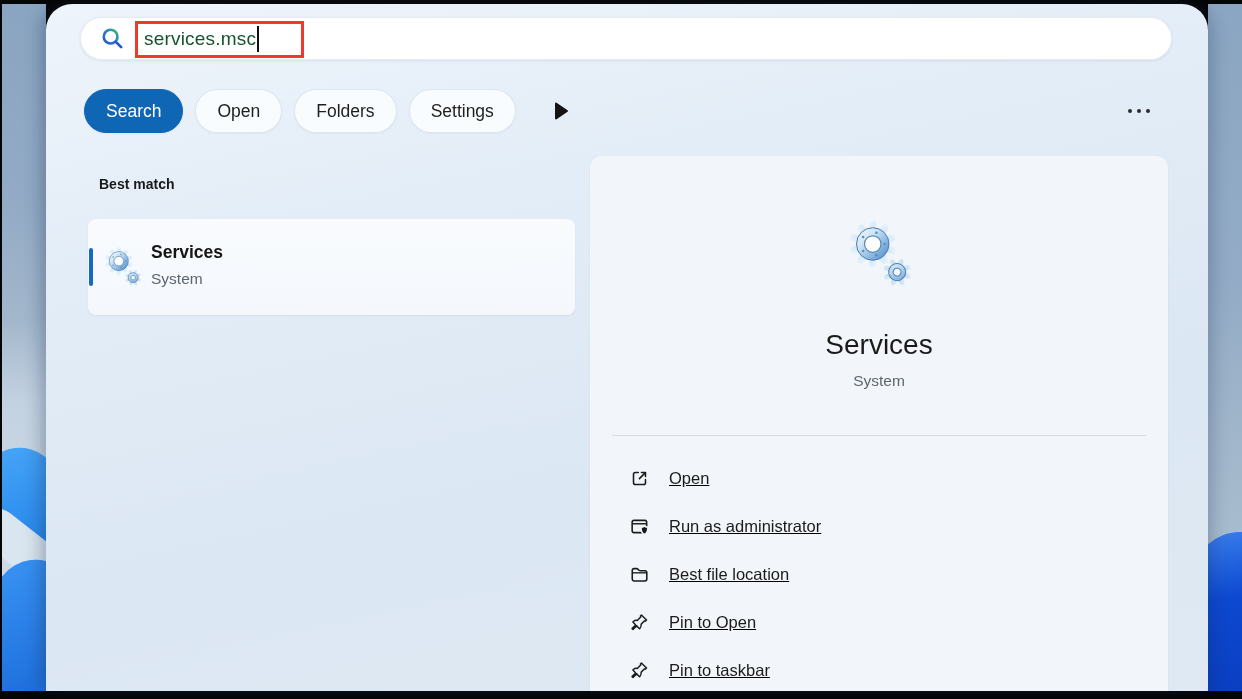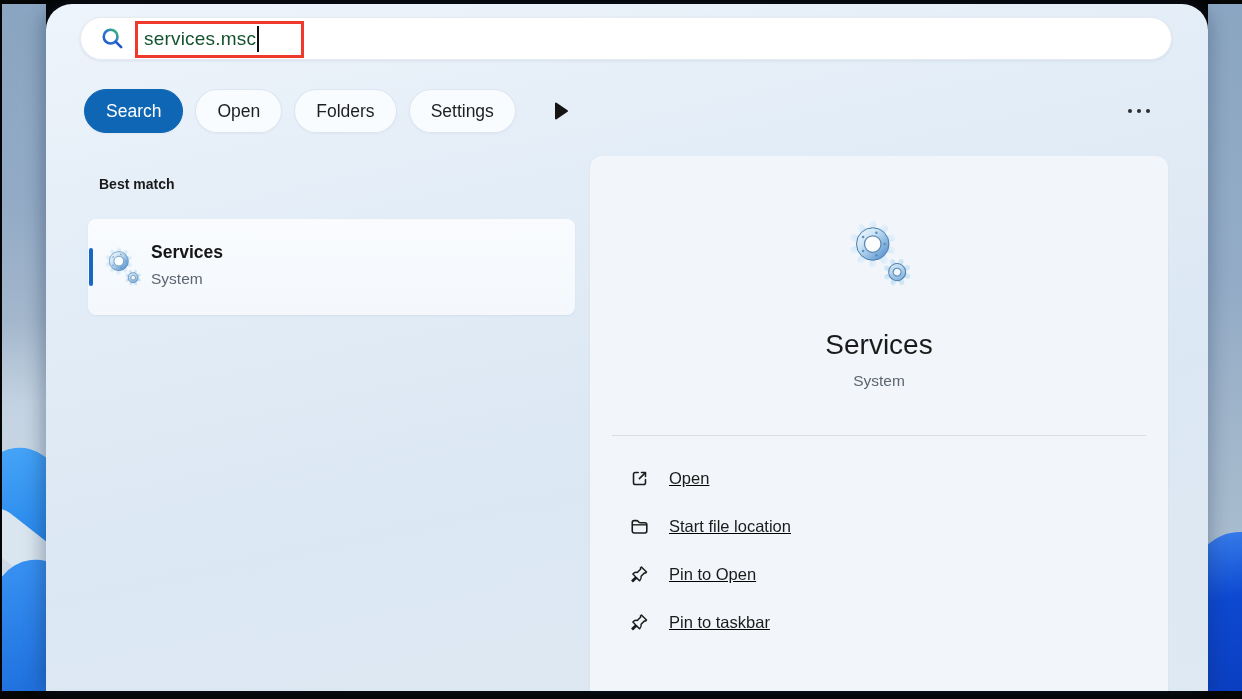--- a/index.html
+++ b/index.html
@@ -219,29 +219,39 @@
           <span class="a-icon">
               <svg viewBox="0 0 20 20">
             <path d="M8.8 4.3H6c-.95 0-1.7.76-1.7 1.7v8c0 .94.75 1.7 1.7 1.7h8c.94 0 1.7-.76 1.7-1.7v-2.9" fill="none" stroke="#1c1c1c" stroke-width="1.5" stroke-linecap="round"></path>
             <path d="M11.9 4.3h3.8v3.8" fill="none" stroke="#1c1c1c" stroke-width="1.5" stroke-linecap="round" stroke-linejoin="round"></path>
             <path d="M15.4 4.6l-5.5 5.5" fill="none" stroke="#1c1c1c" stroke-width="1.5" stroke-linecap="round"></path>
           </svg>
             </span>
           <span class="action-label">Open</span>
         </div>
 
+        <div class="action-row">
+          <span class="a-icon">
+              <svg viewBox="0 0 20 20">
+            <rect x="3" y="4.2" width="13.8" height="11.6" rx="1.7" fill="none" stroke="#1c1c1c" stroke-width="1.5"></rect>
+            <path d="M3.4 7.4h13" stroke="#1c1c1c" stroke-width="1.4"></path>
+            <path d="M14.7 9.4c.9.85 2 1.3 3.2 1.3v1.2c0 2.7-1.1 4.7-3.2 5.7-2.1-1-3.2-3-3.2-5.7v-1.2c1.2 0 2.3-.45 3.2-1.3z" fill="#18181a" stroke="#f2f6fa" stroke-width="1.5"></path>
+          </svg>
+            </span>
+          <span class="action-label">Run as administrator</span>
+        </div>
 
         <div class="action-row">
           <span class="a-icon">
               <svg viewBox="0 0 20 20">
             <path d="M3.1 6.2c0-1 .8-1.8 1.8-1.8h2.3c.46 0 .9.18 1.23.5l1.04 1.04c.33.33.77.5 1.23.5h4.46c1 0 1.8.8 1.8 1.8v6.1c0 1-.8 1.8-1.8 1.8H4.9c-1 0-1.8-.8-1.8-1.8V6.2z" fill="none" stroke="#1c1c1c" stroke-width="1.5" stroke-linejoin="round"></path>
             <path d="M3.3 8.4h13.4" fill="none" stroke="#1c1c1c" stroke-width="1.3"></path>
           </svg>
             </span>
-          <span class="action-label">Start file location</span>
+          <span class="action-label">Best file location</span>
         </div>
 
         <div class="action-row">
           <span class="a-icon">
               <svg viewBox="0 0 20 20">
             <path d="M12.3 3.3l4.4 4.4-1 1-.95-.25-3.25 3.25c.35 1.3 0 2.7-1 3.7l-.5.5-2.7-2.7-3.5 3.55-.95-.95 3.55-3.5-2.7-2.7.5-.5c1-1 2.4-1.35 3.7-1l3.25-3.25-.25-.95 1-1z" fill="none" stroke="#1c1c1c" stroke-width="1.4" stroke-linejoin="round"></path>
           </svg>
             </span>
           <span class="action-label">Pin to Open</span>
         </div>

